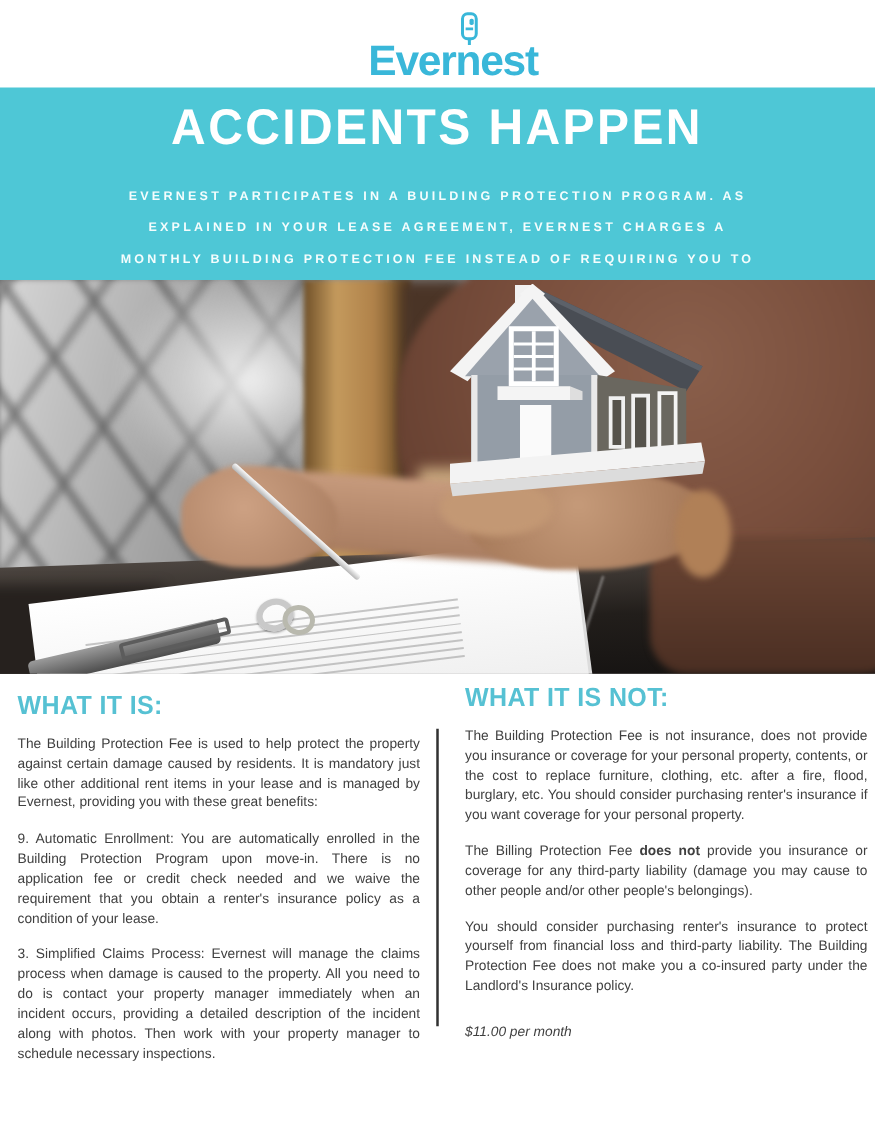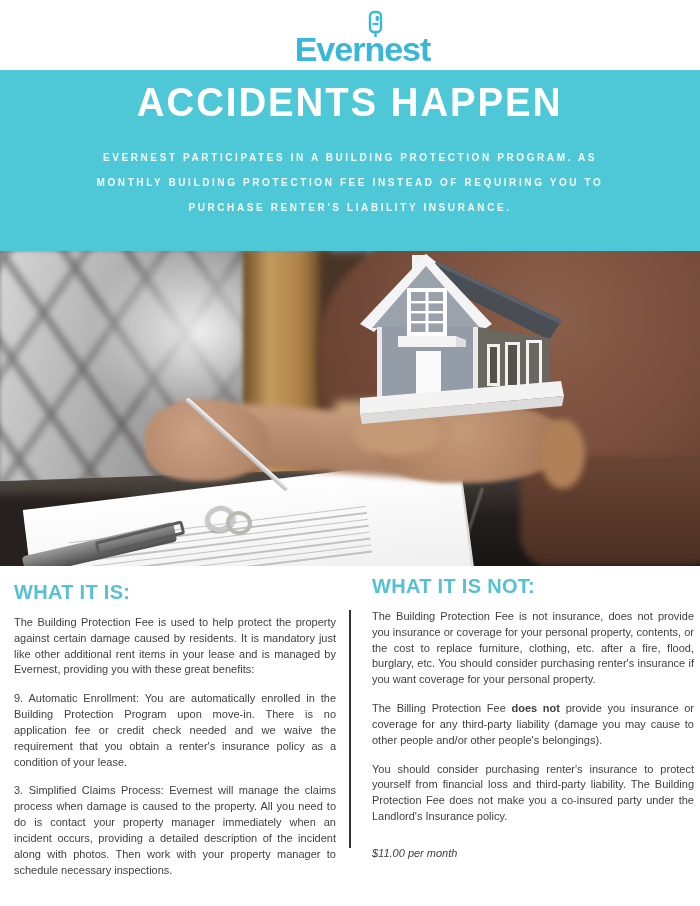--- a/index.html
+++ b/index.html
@@ -5,21 +5,21 @@
   * { margin:0; padding:0; box-sizing:border-box; }
   html,body { width:700px; background:#ffffff; }
   body { height:906px; font-family:"Liberation Sans", sans-serif; overflow:hidden; position:relative; }
 
   
   .header { height:70px; display:flex; align-items:flex-end; justify-content:center; padding-bottom:4px;padding-left:25px; }
   .logo { position:relative; color:#39b7d9; font-weight:bold; font-size:34px; letter-spacing:-1px; line-height:1; }
   .logo .key-icon { position:absolute; left:53.5%; top:-24px; }
 
   
-  .banner { height:181px; background:#4ec7d6; text-align:center; color:#ffffff; overflow:hidden; }
+  .banner { height:154px; background:#4ec7d6; text-align:center; color:#ffffff; overflow:hidden; }
   .banner-title { margin-top:10px; font-size:40px; font-weight:bold; letter-spacing:2px; display:inline-block; transform:scaleX(.96); white-space:nowrap; }
   .banner-sub { margin-top:20px; font-size:10px; font-weight:bold; letter-spacing:2.6px; line-height:25px; color:#f4fdfd; }
   .banner-sub div { white-space:nowrap; }
 
   
   .photo { position:relative; width:700px; height:315px; overflow:hidden; background:#8d8d8d; }
   .photo .layer { position:absolute; }
   .ph-bg-left { left:0; top:0; width:380px; height:315px;
     background:linear-gradient(105deg,#d6d6d6 0%,#a7a7a7 35%,#8a8a8a 60%,#777 100%); filter:blur(2px); }
   .ph-lattice { left:-20px; top:-20px; width:420px; height:360px; opacity:.55; filter:blur(3px);
@@ -95,20 +95,21 @@
         <line x1="8.5" y1="22" x2="8.5" y2="27" stroke="#39b7d9" stroke-width="2.4"></line>
       </svg>
     </span>
   </div>
 </div>
 
 <div class="banner">
   <div class="banner-title">ACCIDENTS HAPPEN</div>
   <div class="banner-sub">
     <div>EVERNEST PARTICIPATES IN A BUILDING PROTECTION PROGRAM. AS</div>
+    <div>EXPLAINED IN YOUR LEASE AGREEMENT, EVERNEST CHARGES A</div>
     <div>MONTHLY BUILDING PROTECTION FEE INSTEAD OF REQUIRING YOU TO</div>
     <div>PURCHASE RENTER'S LIABILITY INSURANCE.</div>
   </div>
 </div>
 
 <div class="photo" title="Person in a brown sweater holding a small gray model house in one palm while signing a document on a clipboard with a silver pen">
   <div class="layer ph-bg-left"></div>
   <div class="layer ph-lattice"></div>
   <div class="layer ph-glow"></div>
   <div class="layer ph-wood"></div>

